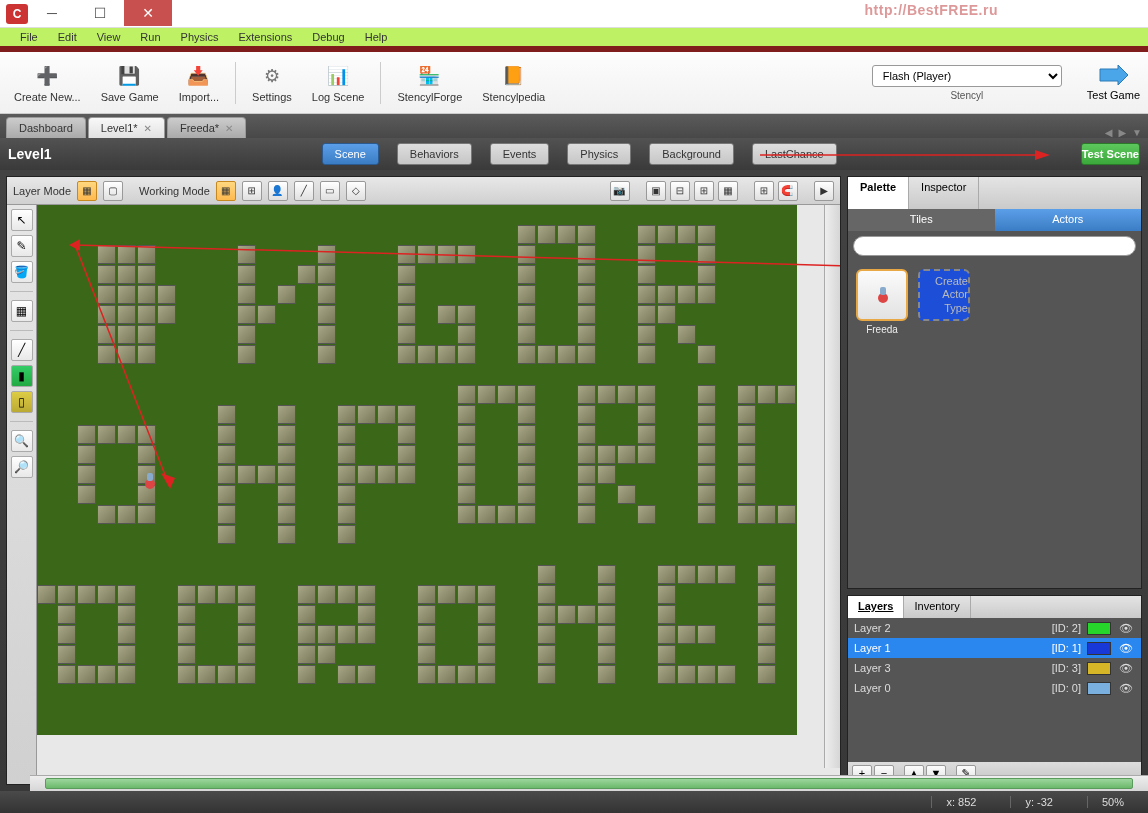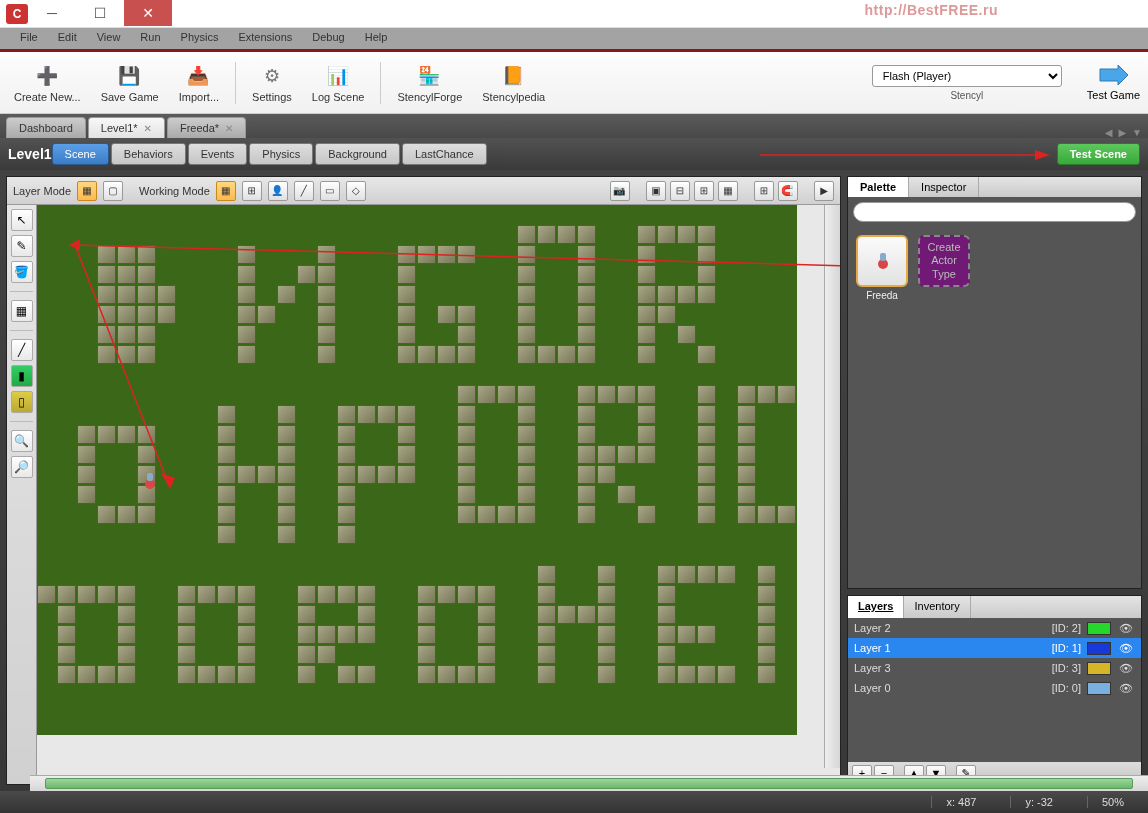--- a/index.html
+++ b/index.html
@@ -5,74 +5,74 @@
 * { box-sizing: border-box; margin: 0; padding: 0; font-family: Tahoma, Arial, sans-serif; font-size: 11px; }
 body { width: 1148px; height: 813px; background: #fff; overflow: hidden; position: relative; }
 .titlebar { height: 28px; background: #fff; display: flex; align-items: center; border-bottom: 1px solid #ddd; }
 .titlebar-icon { width: 22px; height: 20px; background: #c33; border-radius: 3px; margin-left: 6px; display:flex;align-items:center;justify-content:center;color:#fff;font-weight:bold;font-size:12px;}
 .titlebar-title { flex: 1; text-align: center; color: #333; font-size: 12px; }
 .watermark { position:absolute; right: 150px; top: 2px; color: #d99; font-weight:bold; font-size:14px; letter-spacing:0.5px;}
 .win-controls { display:flex; height:100%;}
 .win-btn { width: 48px; height: 26px; display:flex; align-items:center; justify-content:center; cursor:pointer; font-size:14px;}
 .win-btn.close { background: #c8504f; color:#fff; }
 .win-btn.min, .win-btn.max { background:#fff; color:#555;}
-.menubar { height: 24px; display:flex; align-items:flex-start; padding: 0 10px; background:#a3a3a3; border-bottom:3px solid #7f1d1d;}
+.menubar { height: 24px; display:flex; align-items:center; padding: 0 10px; background:#bef264; border-bottom:6px solid #7f1d1d;}
 .menubar span { padding: 3px 10px; color:#333; cursor:pointer;}
 .toolbar { height: 62px; background: linear-gradient(#fdfdfd,#f1f1f1); border-bottom:1px solid #ccc; display:flex; align-items:center; padding: 0 8px;}
 .tool-group { display:flex; gap: 8px; }
 .tool-btn { display:flex; flex-direction:column; align-items:center; justify-content:center; padding: 3px 6px; cursor:pointer; color:#333; font-size:11px; gap:2px;}
 .tool-btn .ico { width:26px; height:26px; display:flex;align-items:center;justify-content:center; font-size:18px;}
 .tool-sep { width:1px; height:42px; background:#ccc; margin:0 10px;}
 .platform-box { margin-left:auto; display:flex; flex-direction:column; align-items:center; gap:3px;}
 .platform-select { width:190px; height:22px; border:1px solid #999; border-radius:3px; background:#fff; padding:0 6px;}
 .platform-label { font-size:10px; color:#555;}
 .testgame-btn { display:flex;flex-direction:column;align-items:center; margin-left:25px; gap:2px; cursor:pointer;}
 .testgame-btn .ico { width:30px;height:22px;}
 .tabstrip { height:24px; background: linear-gradient(#5b5b5b,#484848); display:flex; align-items:flex-end; padding: 0 6px;}
 .doc-tab { padding: 4px 12px; background: linear-gradient(#f8f8f8,#e2e2e2); border:1px solid #999; border-bottom:none; border-radius:4px 4px 0 0; margin-right:2px; display:flex; align-items:center; gap:6px; cursor:pointer; font-size:11px; color:#333;}
 .doc-tab.inactive { background: linear-gradient(#ccc,#aaa); }
 .doc-tab .close-x { color:#888; font-size:10px;}
 .nav-arrows { margin-left:auto; display:flex; gap:6px; color:#888;}
 .nav-arrows span { cursor:pointer; font-size:10px;}
 .scene-header { height:32px; background: linear-gradient(#525252,#3a3a3a); display:flex; align-items:center; padding: 0 8px; color:#fff;}
 .scene-title { font-size:14px; font-weight:bold; color:#fff;}
-.mode-tabs { display:flex; gap:2px;}
+.mode-tabs { margin-left: 270px; display:flex; gap:18px;}
 .mode-tab { padding: 4px 12px; background: linear-gradient(#dedede,#c6c6c6); border:1px solid #777; border-radius:3px; color:#333; cursor:pointer; font-size:11px;}
 .mode-tab.active { background: linear-gradient(#5b9fe8,#3b7dc5); color:#fff; border-color:#2a5a8f;}
-.test-scene-btn { margin-left:auto; padding: 4px 12px; background: linear-gradient(#5dc85d,#3aa83a); color:#fff; border:1px solid #2a7a2a; border-radius:3px; font-weight:bold; cursor:pointer; font-size:11px;}
+.test-scene-btn { margin-left:auto; padding: 4px 0; background: linear-gradient(#5dc85d,#3aa83a); color:#fff; border:1px solid #2a7a2a; border-radius:3px; font-weight:bold; cursor:pointer; font-size:11px;}
 .workspace { position:absolute; top: 170px; bottom: 22px; left:0; right:0; background: linear-gradient(#424242,#383838); display:flex; padding:6px; gap:6px;}
 .left-panel { flex:1; display:flex; flex-direction:column; border:1px solid #222; background:#777;}
 .mode-bar { height:28px; background: linear-gradient(#e8e8e8,#d0d0d0); border-bottom:1px solid #999; display:flex; align-items:center; padding:0 6px; gap:6px; font-size:11px; color:#333;}
 .mode-bar .sm-btn { width:20px;height:20px;border:1px solid #999;background:linear-gradient(#fff,#e0e0e0);border-radius:2px;cursor:pointer;display:flex;align-items:center;justify-content:center;font-size:10px;}
 .mode-bar .sm-btn.on{background:linear-gradient(#ffd77f,#ffb94f);border-color:#c88820;}
 .right-controls { margin-left:auto; display:flex; gap:4px;}
 .editor-body { flex:1; display:flex; position:relative; overflow:hidden;}
 .tool-col { width:30px; background: linear-gradient(#e6e6e6,#d0d0d0); border-right:1px solid #999; display:flex; flex-direction:column; align-items:center; padding:4px 0; gap:4px;}
 .tool-col .tbtn { width:22px;height:22px;border:1px solid #aaa;background:linear-gradient(#fff,#e8e8e8);border-radius:2px;cursor:pointer;display:flex;align-items:center;justify-content:center;font-size:12px;}
 .tool-col hr { width:80%; border:none; border-top:1px solid #bbb; margin:4px 0;}
 .canvas-wrap { flex:1; position:relative; background:#e8e8e8; overflow:hidden;}
 .canvas-bg { position:absolute; left:0; top:0; width:760px; height:530px; background:#3a6818; }
 .tile { position:absolute; width:19px; height:19px; background: linear-gradient(135deg,#a8a888 0%,#787858 100%); border:1px solid #555;}
 .scrollbar-h { position:absolute; bottom:0; left:30px; right:0; height:16px; background: linear-gradient(#eee,#d6d6d6); border-top:1px solid #aaa;}
 .scrollbar-h .thumb { position:absolute; left:15px; right:15px; top:2px; height:11px; background: linear-gradient(#9dd69d,#6bb86b); border:1px solid #5a9a5a; border-radius:2px;}
 .scrollbar-v { position:absolute; right:0; top:0; bottom:16px; width:16px; background: linear-gradient(90deg,#eee,#d6d6d6); border-left:1px solid #aaa;}
 .right-panel { width:295px; display:flex; flex-direction:column; gap:6px;}
 .palette-box { flex:1; background:#555; border:1px solid #222; display:flex; flex-direction:column;}
-.pal-tabs { height:20px; display:flex; background: linear-gradient(#e4e4e4,#cacaca);}
+.pal-tabs { height:32px; display:flex; background: linear-gradient(#e4e4e4,#cacaca);}
 .pal-tab { padding:4px 12px; cursor:pointer; border-right:1px solid #aaa; font-size:11px;}
 .pal-tab.active { background:#fff; font-weight:bold;}
 .pal-subtabs { height:22px; display:flex;}
 .pal-subtab { flex:1; text-align:center; padding:4px; color:#fff; cursor:pointer; background:#666; font-size:11px;}
 .pal-subtab.active { background: linear-gradient(#5b9fe8,#3b7dc5);}
 .search-row { padding:5px;}
 .search-row input { width:100%; height:20px; border:1px solid #999; border-radius:10px; padding:0 20px 0 8px; font-size:11px;}
 .actor-grid { padding:8px; display:flex; gap:10px; align-items:flex-start;}
 .actor-item { display:flex; flex-direction:column; align-items:center; gap:3px;}
 .actor-thumb { width:52px; height:52px; border:2px solid #e8a846; border-radius:6px; background:linear-gradient(#fbfbfb,#e2e2e2); position:relative;}
-.actor-thumb.create { border:2px dashed #888; background:#701a75; display:flex;align-items:center;justify-content:center;color:#bbb;text-align:center;font-size:9px;line-height:1.2;}
+.actor-thumb.create { border:2px dashed #888; background:#1d4ed8; display:flex;align-items:center;justify-content:center;color:#bbb;text-align:right;font-size:9px;line-height:1.2;}
 .actor-label { color:#eee; font-size:10px;}
 .layers-box { height:190px; background:#555; border:1px solid #222; display:flex; flex-direction:column;}
 .lay-tabs { height:22px; display:flex; background: linear-gradient(#e4e4e4,#cacaca);}
 .lay-tab { padding:4px 10px; cursor:pointer; border-right:1px solid #aaa; font-size:11px;}
 .lay-tab.active { background:#fff; font-weight:bold;text-decoration:underline;}
 .layer-list { flex:1; background:#555; overflow:auto;}
 .layer-row { display:flex; align-items:center; height:20px; padding:0 6px; color:#ddd; gap:6px; font-size:10px;}
 .layer-row.sel { background:#2b87f0; color:#fff;}
 .layer-row .lname { flex:1;}
 .layer-row .lid { width:42px; text-align:right;}
@@ -532,20 +532,24 @@
         <div class="thumb"></div>
       </div>
   </div>
 
   <div class="right-panel">
     <div class="palette-box">
       <div class="pal-tabs">
         <div class="pal-tab active">Palette</div>
         <div class="pal-tab">Inspector</div>
       </div>
+      <div class="pal-subtabs">
+        <div class="pal-subtab">Tiles</div>
+        <div class="pal-subtab active">Actors</div>
+      </div>
       <div class="search-row"><input type="text" placeholder="" style=""></div>
       <div class="actor-grid">
         <div class="actor-item">
           <div class="actor-thumb">
               <div class="actor-sprite" style="position:absolute;left:18px;top:16px;"></div>
             </div>
           <span class="actor-label">Freeda</span>
         </div>
         <div class="actor-item">
           <div class="actor-thumb create">
@@ -592,16 +596,16 @@
         <div class="lb">▲</div>
         <div class="lb">▼</div>
         <div style="width:6px"></div>
         <div class="lb">✎</div>
       </div>
     </div>
   </div>
 </div>
 
 <div class="statusbar">
-  <div class="cell"><span>x:</span> <span>487</span></div>
+  <div class="cell"><span>x:</span> <span>852</span></div>
   <div class="cell"><span>y:</span> <span>-32</span></div>
   <div class="cell">50%</div>
 </div>
 
 </body></html>

